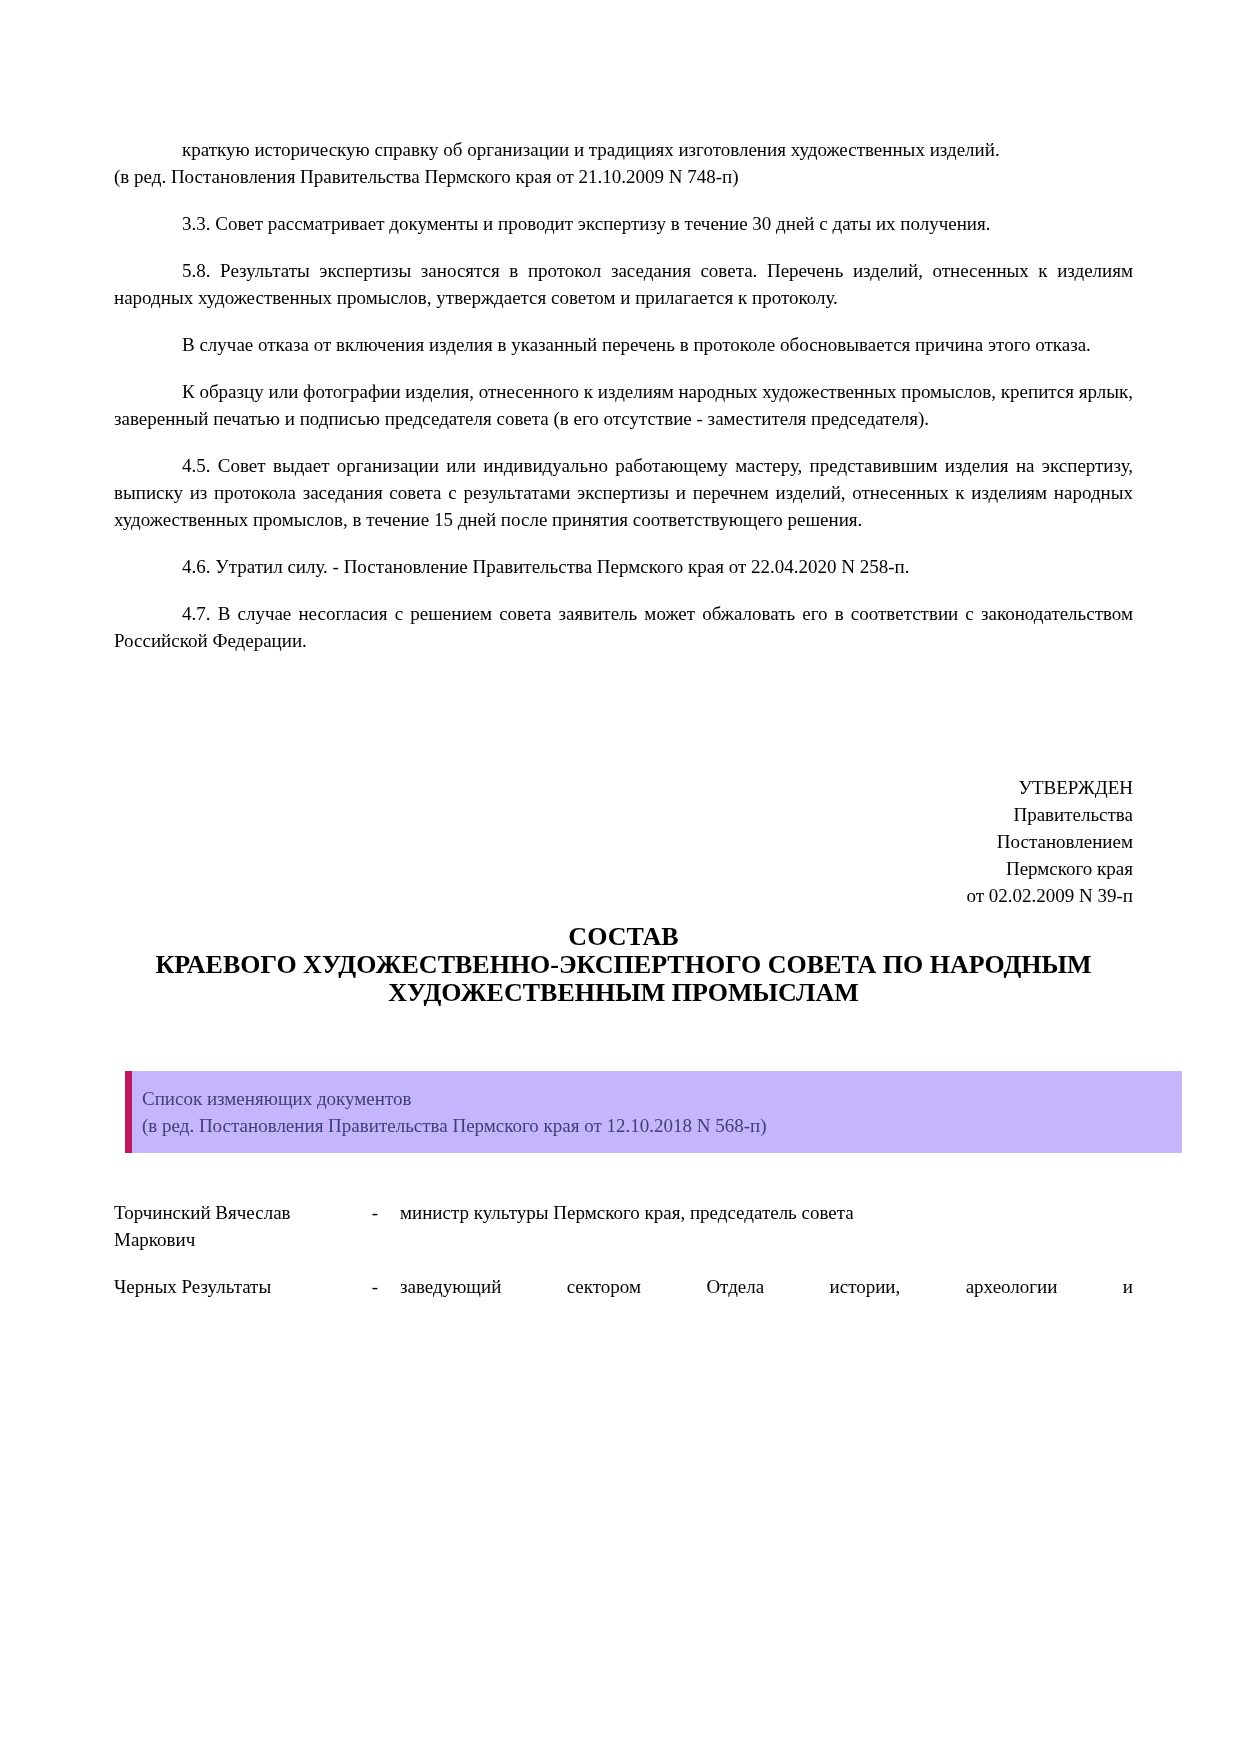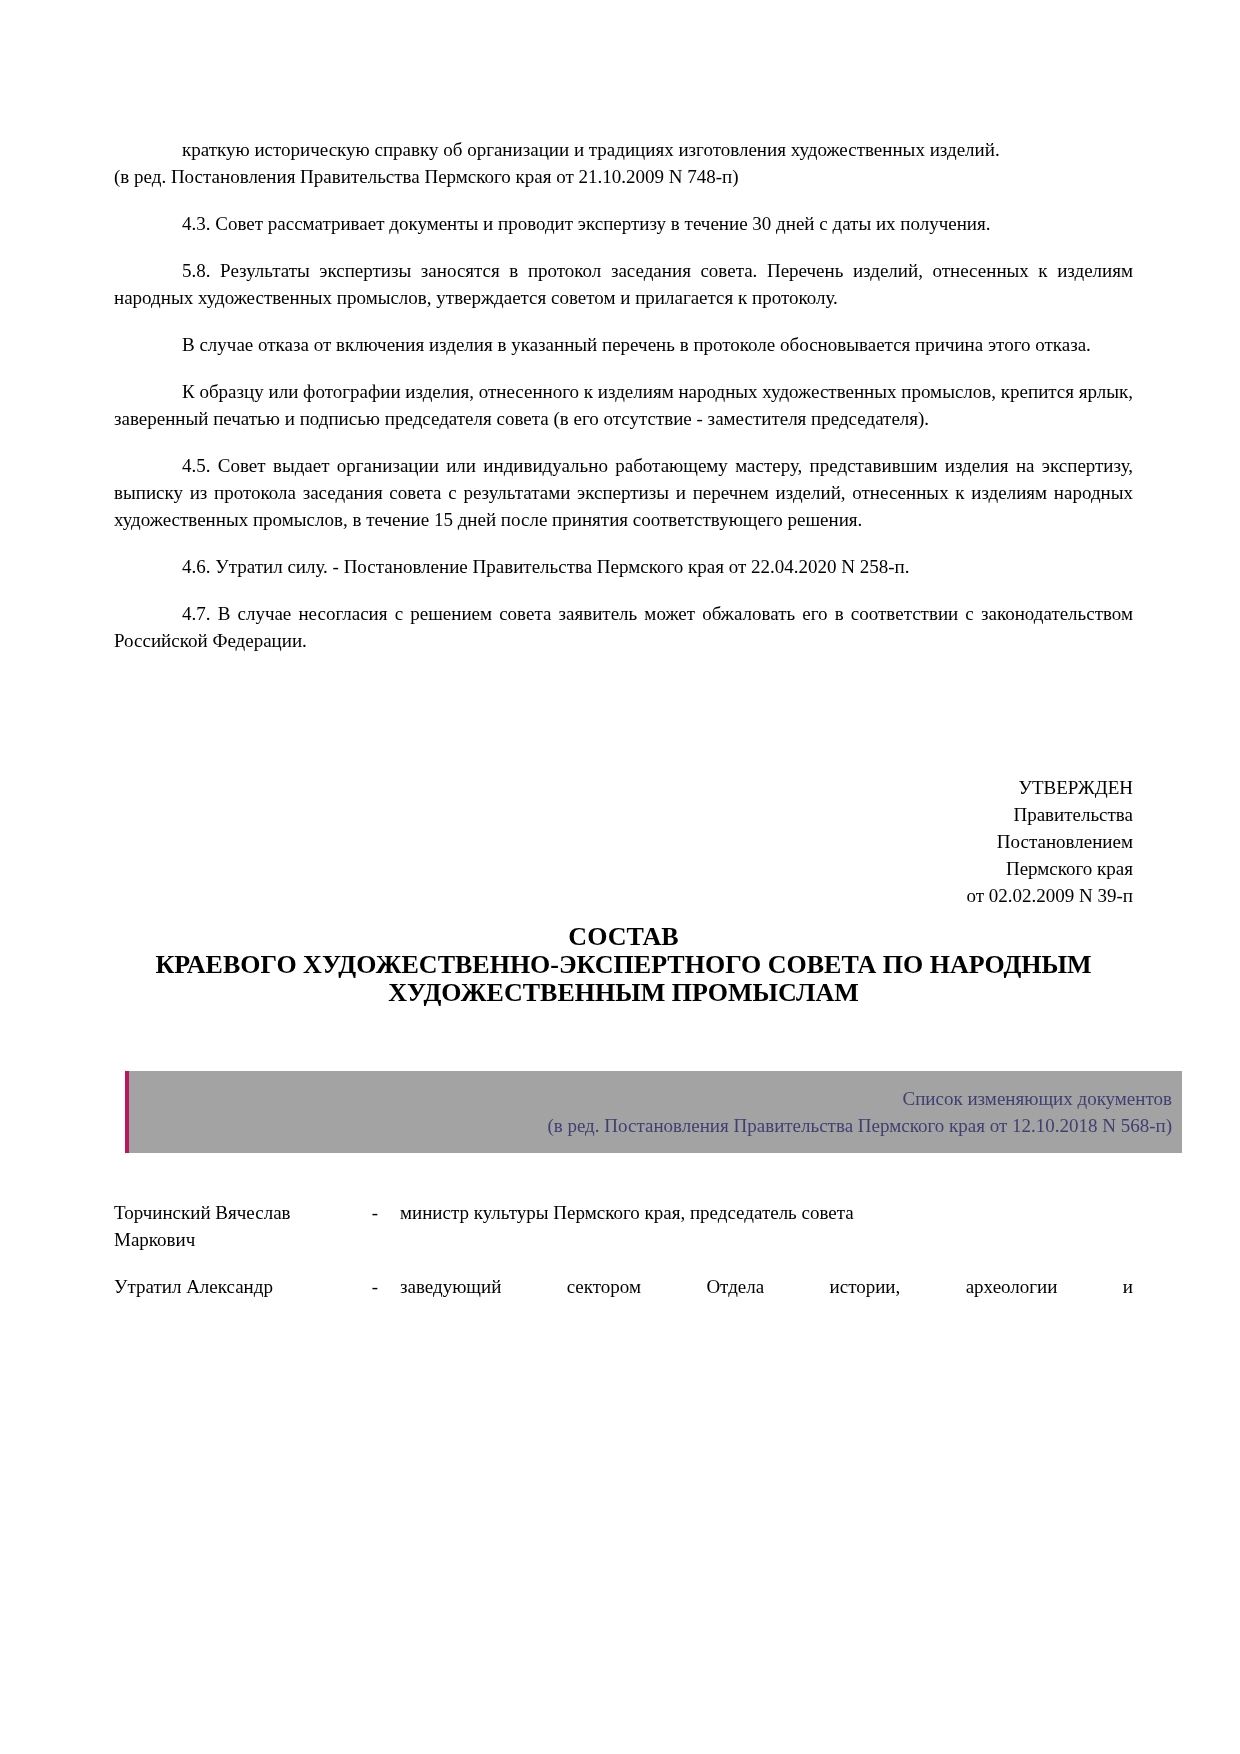--- a/index.html
+++ b/index.html
@@ -41,24 +41,24 @@
     text-align: center;
     font-weight: bold;
     font-size: 26px;
     line-height: 28px;
   }
 
   .infobox {
     margin-top: 64px;
     margin-left: 11px;
     margin-right: -49px;
-    background: #a3a3a3;
-    border-left: 4px solid #be185d;
+    background: #c4b5fd;
+    border-left: 7px solid #be185d;
     color: #3f3f72;
-    text-align: right;
+    text-align: left;
     padding: 14px 10px;
     line-height: 27px;
   }
 
   .members { margin-top: 46px; }
   .member {
     display: grid;
     grid-template-columns: 236px 50px 1fr;
   }
   .member + .member { margin-top: 20px; }
@@ -69,21 +69,21 @@
     text-align-last: justify;
   }
 </style>
 </head>
 <body>
 
 <div class="page">
 
   <p class="doc">краткую историческую справку об организации и традициях изготовления художественных изделий.</p>
   <p class="doc noindent">(в ред. Постановления Правительства Пермского края от 21.10.2009 N 748-п)</p>
-  <p class="doc gap">4.3. Совет рассматривает документы и проводит экспертизу в течение 30 дней с даты их получения.</p>
+  <p class="doc gap">3.3. Совет рассматривает документы и проводит экспертизу в течение 30 дней с даты их получения.</p>
   <p class="doc gap">5.8. Результаты экспертизы заносятся в протокол заседания совета. Перечень изделий, отнесенных к изделиям народных художественных промыслов, утверждается советом и прилагается к протоколу.</p>
   <p class="doc gap">В случае отказа от включения изделия в указанный перечень в протоколе обосновывается причина этого отказа.</p>
   <p class="doc gap">К образцу или фотографии изделия, отнесенного к изделиям народных художественных промыслов, крепится ярлык, заверенный печатью и подписью председателя совета (в его отсутствие - заместителя председателя).</p>
   <p class="doc gap">4.5. Совет выдает организации или индивидуально работающему мастеру, представившим изделия на экспертизу, выписку из протокола заседания совета с результатами экспертизы и перечнем изделий, отнесенных к изделиям народных художественных промыслов, в течение 15 дней после принятия соответствующего решения.</p>
   <p class="doc gap">4.6. Утратил силу. - Постановление Правительства Пермского края от 22.04.2020 N 258-п.</p>
   <p class="doc gap">4.7. В случае несогласия с решением совета заявитель может обжаловать его в соответствии с законодательством Российской Федерации.</p>
 
   <div class="approved">
     <div>УТВЕРЖДЕН</div>
     <div>Правительства</div>
@@ -103,19 +103,19 @@
     <div>(в ред. Постановления Правительства Пермского края от 12.10.2018 N 568-п)</div>
   </div>
 
   <div class="members">
     <div class="member">
       <div class="name">Торчинский Вячеслав Маркович</div>
       <div class="dash">-</div>
       <div class="role">министр культуры Пермского края, председатель совета</div>
     </div>
     <div class="member">
-      <div class="name">Утратил Александр</div>
+      <div class="name">Черных Результаты</div>
       <div class="dash">-</div>
       <div class="role stretch">заведующий сектором Отдела истории, археологии и</div>
     </div>
   </div>
 
 </div>
 
 </body></html>

